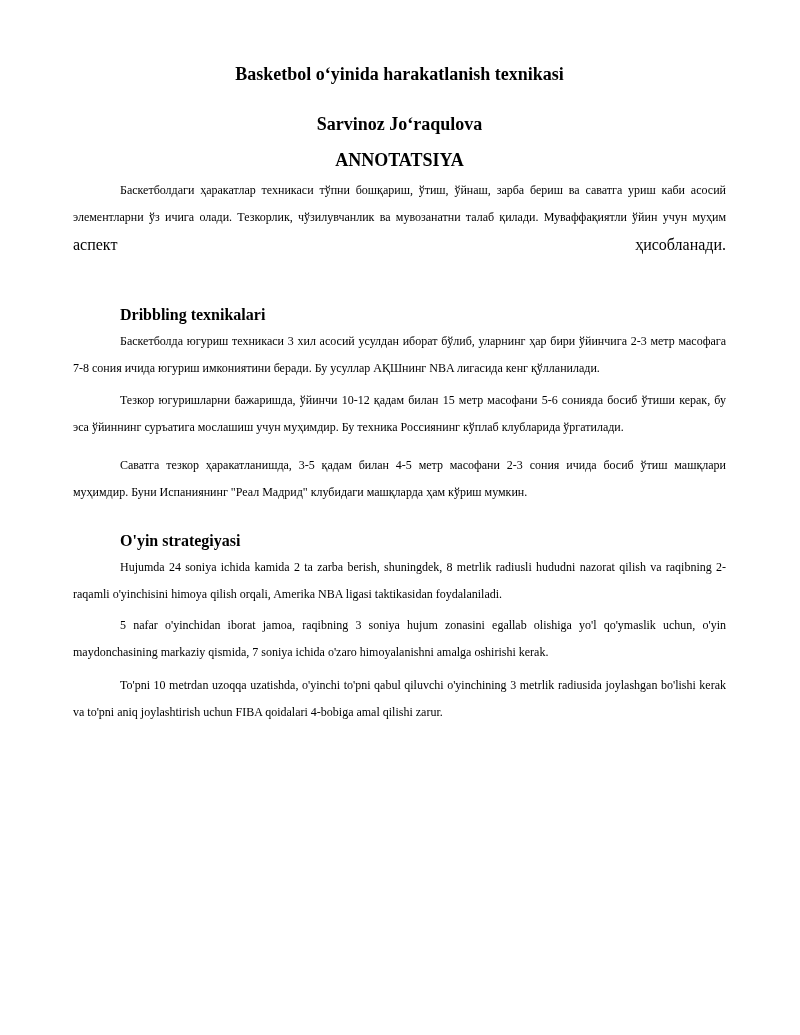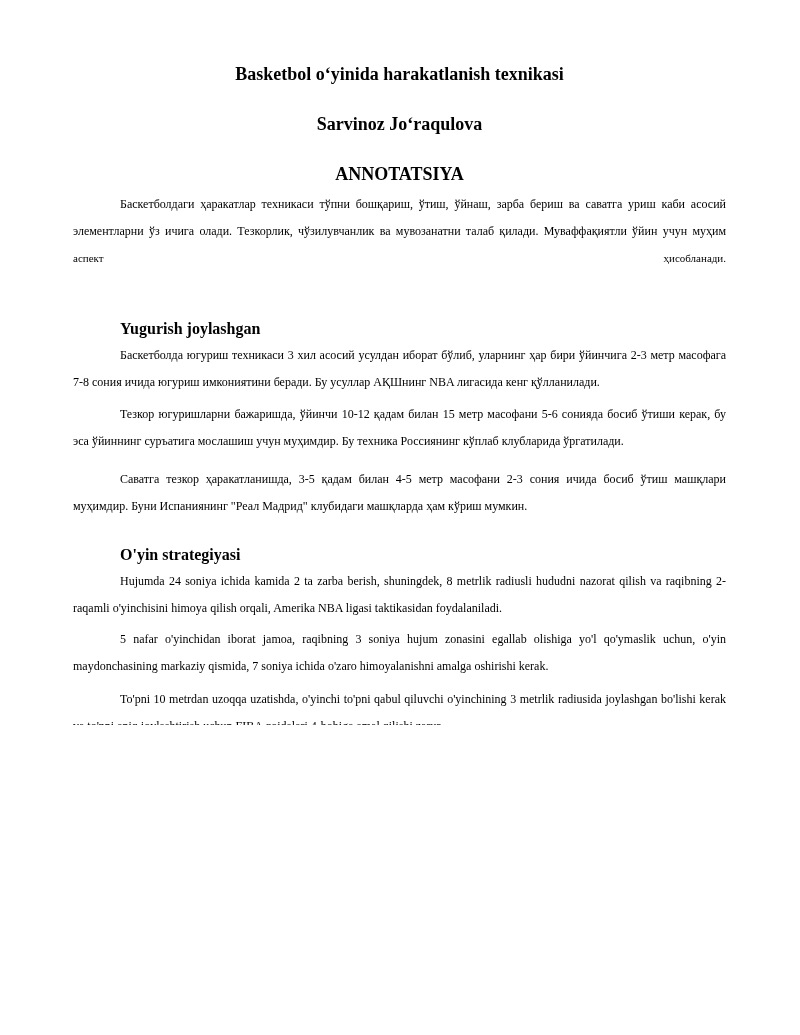--- a/index.html
+++ b/index.html
@@ -18,33 +18,33 @@
     padding: 61px 74px 0 73px;
     overflow: hidden;
   }
   .centered {
     font-size: 18px;
     font-weight: bold;
     text-align: center;
     line-height: 27px;
   }
   .author-line { margin-top: 23px; }
-  .annotation-heading { margin-top: 23px; }
+  .annotation-heading { margin-top: 9px; }
   .para {
     font-size: 12px;
     line-height: 27px;
     text-align: justify;
     text-indent: 47px;
   }
   .annot-body {
     margin-top: 3px;
     text-align-last: justify;
   }
   .spread-line {
-    font-size: 11px;
+    font-size: 16px;
     line-height: 27px;
     display: flex;
     justify-content: space-between;
     align-items: center;
   }
   .keywords {
     margin-top: 7px;
     text-indent: 62px;
   }
   .keywords .kw-label { font-weight: bold; }
@@ -76,21 +76,21 @@
   <h2 class="centered annotation-heading">ANNOTATSIYA</h2>
 
   <p class="para annot-body">Баскетболдаги ҳаракатлар техникаси тўпни бошқариш, ўтиш, ўйнаш, зарба бериш ва саватга уриш каби асосий элементларни ўз ичига олади.  Тезкорлик, чўзилувчанлик ва мувозанатни талаб қилади.  Муваффақиятли ўйин учун муҳим</p>
 
   <div class="spread-line">
       <span>аспект</span>
       <span>ҳисобланади.</span>
     </div>
 
 
-  <h3 class="sec-heading mt43">Yugurish joylashgan</h3>
+  <h3 class="sec-heading mt43">Dribbling texnikalari</h3>
   <p class="para mt0">Баскетболда югуриш техникаси 3 хил асосий усулдан иборат бўлиб, уларнинг ҳар бири ўйинчига 2-3 метр масофага 7-8 сония ичида югуриш имкониятини беради.  Бу усуллар АҚШнинг NBA лигасида кенг қўлланилади.</p>
   <p class="para mt5">Тезкор югуришларни бажаришда, ўйинчи 10-12 қадам билан 15 метр масофани 5-6 сонияда босиб ўтиши керак, бу эса ўйиннинг суръатига мослашиш учун муҳимдир.  Бу техника Россиянинг кўплаб клубларида ўргатилади.</p>
   <p class="para mt11">Саватга тезкор ҳаракатланишда, 3-5 қадам билан 4-5 метр масофани 2-3 сония ичида босиб ўтиш машқлари муҳимдир.  Буни Испаниянинг "Реал Мадрид" клубидаги машқларда ҳам кўриш мумкин.</p>
 
   <h3 class="sec-heading mt21">O'yin strategiyasi</h3>
   <p class="para mt0">Hujumda 24 soniya ichida kamida 2 ta zarba berish, shuningdek, 8 metrlik radiusli hududni nazorat qilish va raqibning 2-raqamli o'yinchisini himoya qilish orqali,  Amerika NBA ligasi taktikasidan foydalaniladi.</p>
   <p class="para mt8">5 nafar o'yinchidan iborat jamoa, raqibning 3 soniya hujum zonasini egallab olishiga yo'l qo'ymaslik uchun,  o'yin maydonchasining markaziy qismida, 7 soniya ichida o'zaro himoyalanishni amalga oshirishi kerak.</p>
   <p class="para mt6">To'pni 10 metrdan uzoqqa uzatishda,  o'yinchi to'pni  qabul qiluvchi o'yinchining 3 metrlik radiusida joylashgan bo'lishi kerak va to'pni aniq joylashtirish  uchun  FIBA qoidalari 4-bobiga amal qilishi zarur.</p>
 
   <h3 class="sec-heading mt9">Pozitsiyani egallab turish</h3>

